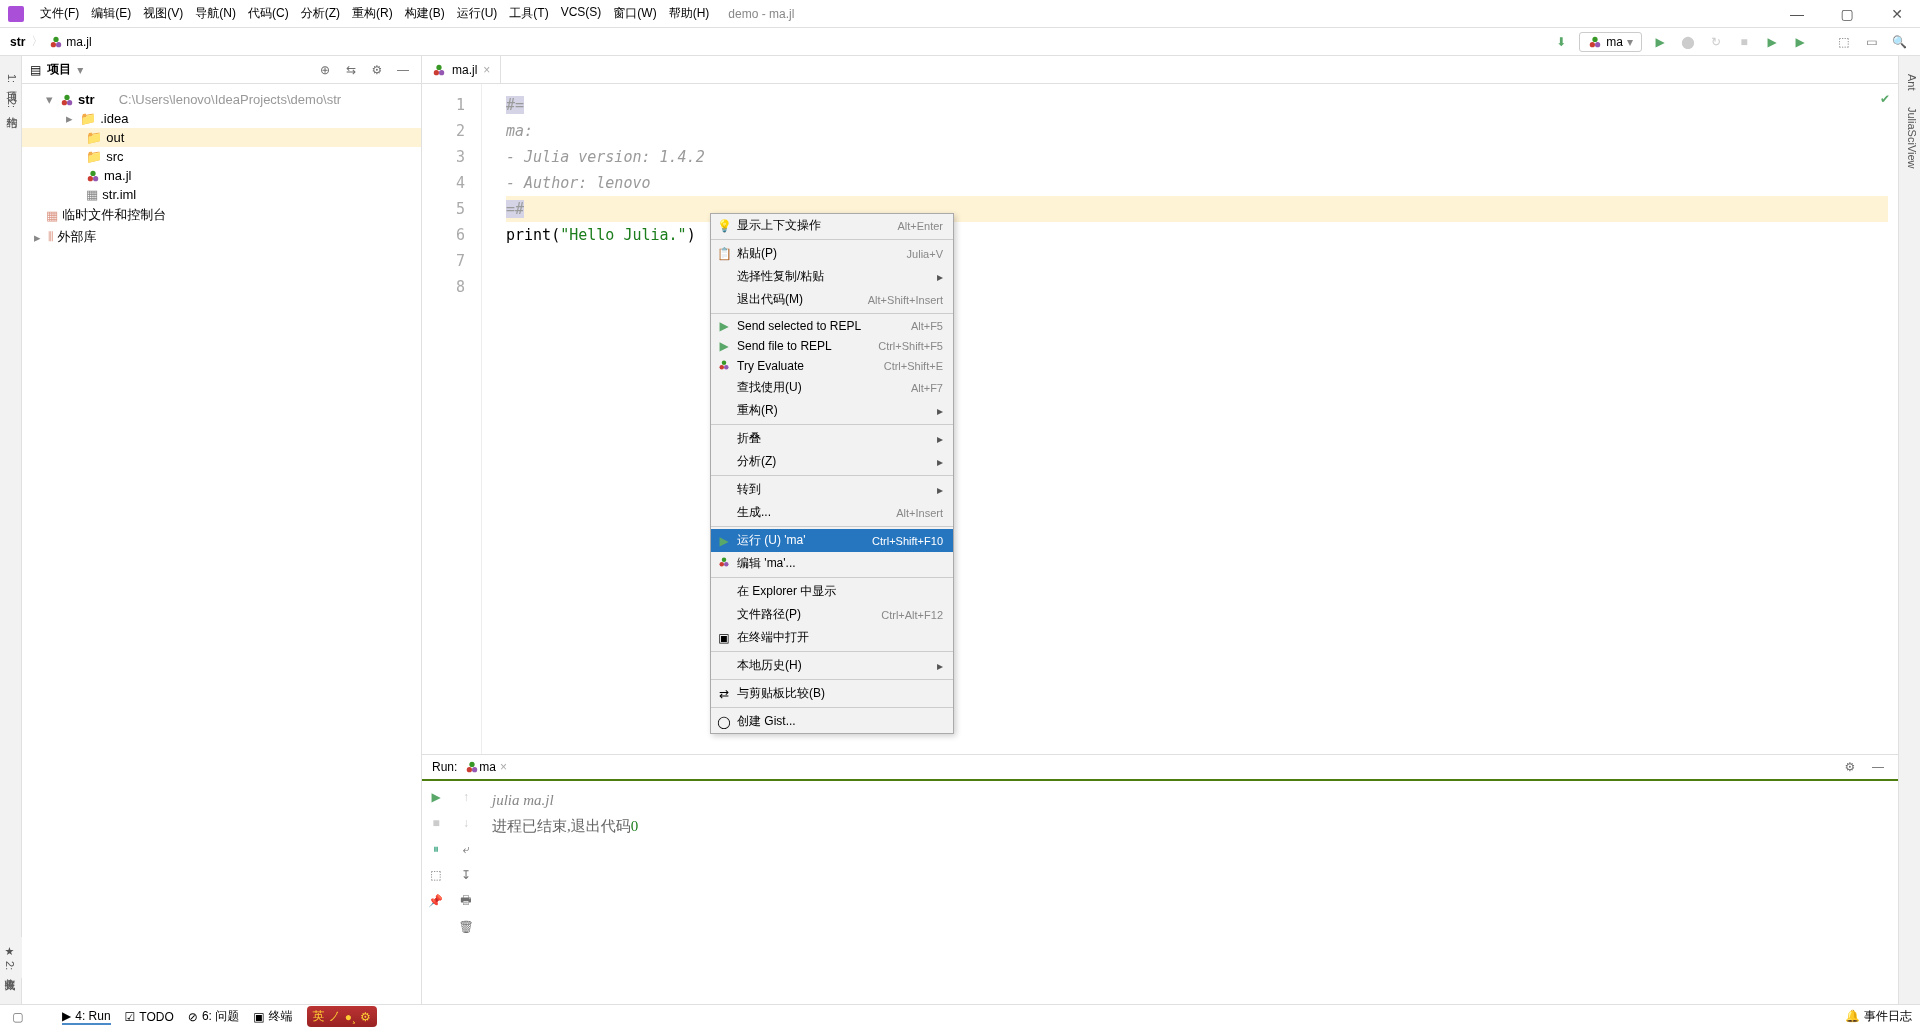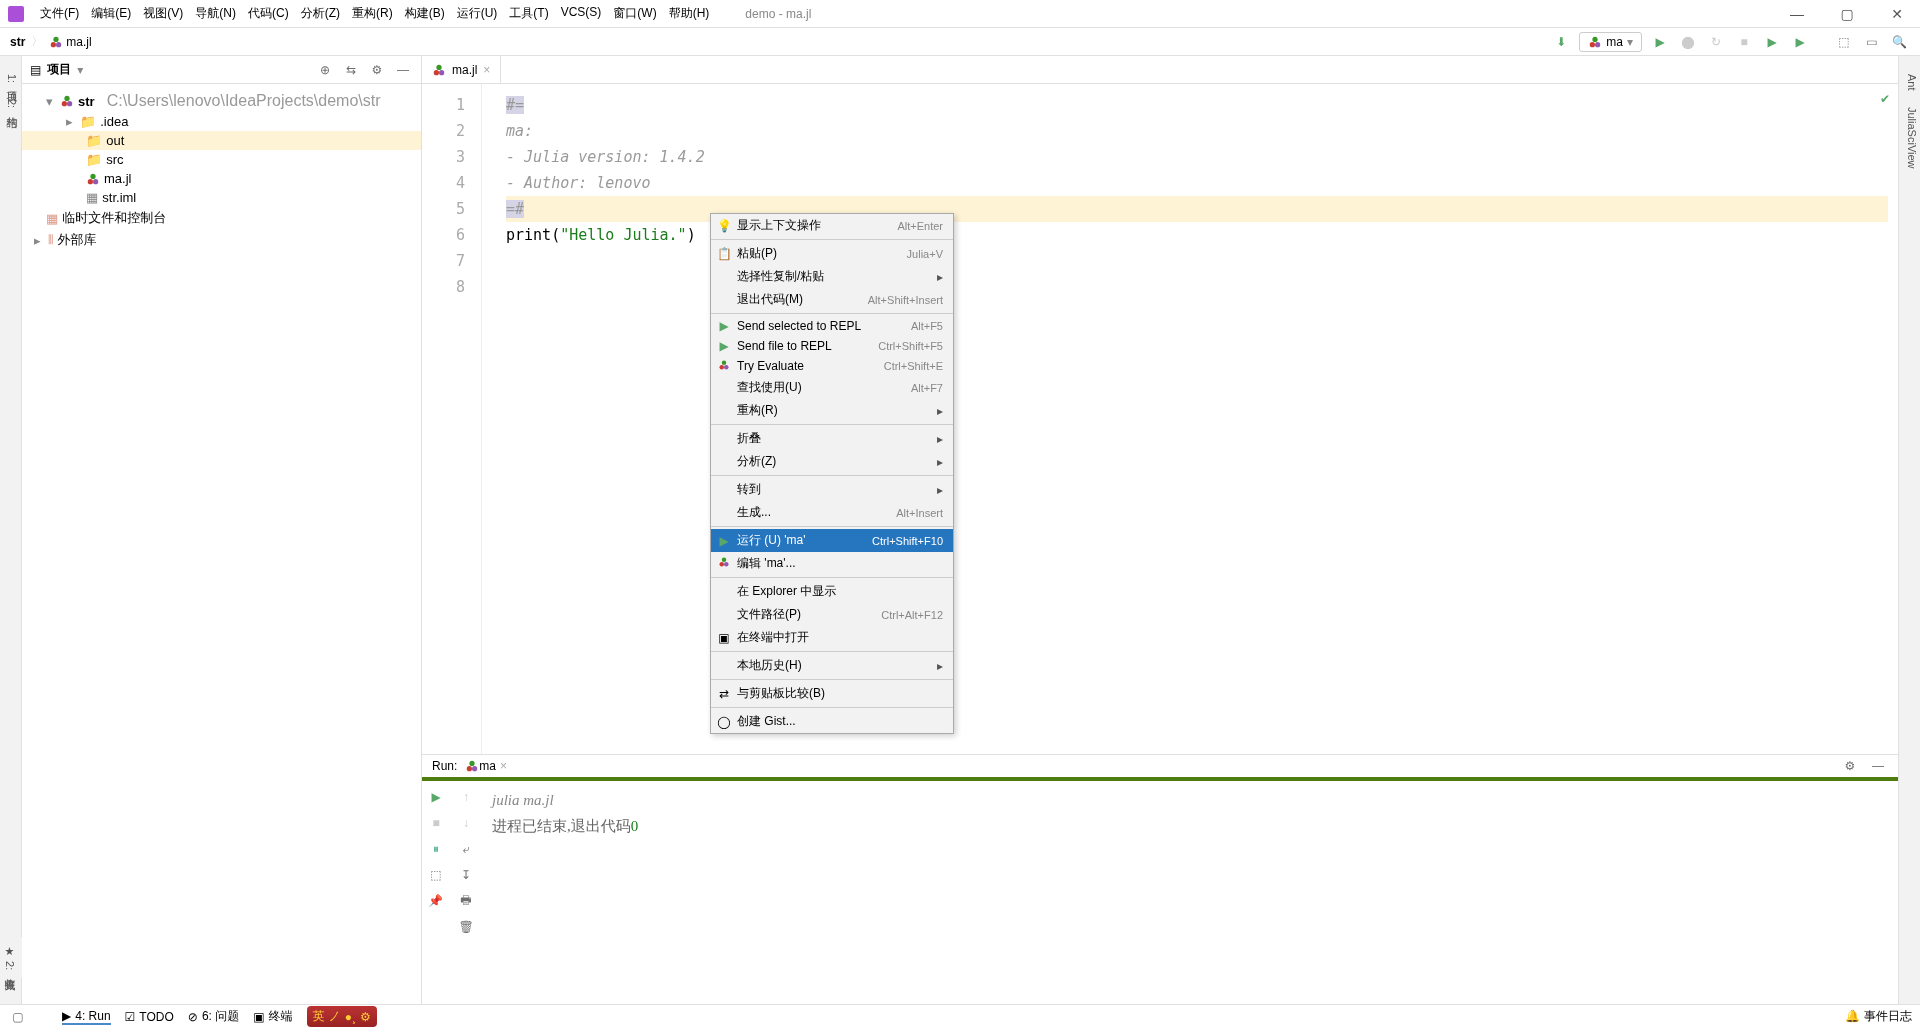--- a/index.html
+++ b/index.html
@@ -3,21 +3,21 @@
   <meta charset="utf-8">
   <style>
     * { margin: 0; padding: 0; box-sizing: border-box; }
     body { font-family: "Microsoft YaHei", "Segoe UI", sans-serif; font-size: 12px; background: #fff; color: #000; overflow: hidden; width: 1920px; }
     
     
     .title-bar { height: 28px; display: flex; align-items: center; padding: 0 8px; border-bottom: 1px solid #e0e0e0; }
     .app-icon { width: 16px; height: 16px; background: #a94fd8; border-radius: 2px; margin-right: 10px; }
     .menu-bar { display: flex; gap: 0; }
     .menu-item { padding: 2px 6px; cursor: pointer; }
-    .title-text { margin-left: 30px; color: #888; }
+    .title-text { margin-left: 13px; color: #888; }
     .window-controls { margin-left: auto; display: flex; gap: 20px; }
     .win-btn { width: 30px; text-align: center; cursor: pointer; font-size: 14px; color: #555; }
     
     
     .toolbar { height: 28px; display: flex; align-items: center; padding: 0 10px; border-bottom: 1px solid #e0e0e0; }
     .breadcrumb { display: flex; align-items: center; gap: 6px; }
     .bc-item { display: flex; align-items: center; gap: 3px; }
     .toolbar-right { margin-left: auto; display: flex; align-items: center; gap: 8px; }
     .icon-btn { width: 20px; height: 20px; display: flex; align-items: center; justify-content: center; cursor: pointer; color: #707070; }
     .run-config { border: 1px solid #ccc; border-radius: 3px; padding: 2px 8px; display: flex; align-items: center; gap: 4px; }
@@ -37,21 +37,21 @@
     .panel-actions { margin-left: auto; display: flex; gap: 6px; }
     .tree { padding: 6px 0; font-size: 13px; }
     .tree-item { display: flex; align-items: center; padding: 2px 8px; gap: 4px; cursor: pointer; }
     .tree-item.selected { background: #fff3d6; }
     .tree-indent-1 { padding-left: 24px; }
     .tree-indent-2 { padding-left: 44px; }
     .tree-indent-3 { padding-left: 64px; }
     .tree-arrow { width: 10px; color: #888; }
     .folder-icon { color: #d9a84a; }
     .julia-icon { width: 14px; height: 14px; }
-    .tree-path { color: #999; font-size: 16px; margin-left: 8px; }
+    .tree-path { color: #999; font-size: 13px; margin-left: 20px; }
     
     
     .editor-area { flex: 1; display: flex; flex-direction: column; }
     .editor-tabs { height: 28px; display: flex; border-bottom: 1px solid #e0e0e0; }
     .editor-tab { display: flex; align-items: center; padding: 0 10px; gap: 6px; border-right: 1px solid #e0e0e0; background: #fff; }
     .editor-tab .close { color: #aaa; cursor: pointer; }
     .editor-content { flex: 1; display: flex; position: relative; }
     .gutter { width: 60px; background: #fff; text-align: right; padding: 8px 16px 0 0; color: #aaa; font-family: Consolas, monospace; font-size: 15px; line-height: 26px; border-right: 1px solid #eee; }
     .fold-strip { width: 14px; }
     .code { padding: 8px 10px; font-family: Consolas, monospace; font-size: 15px; line-height: 26px; flex: 1; }
@@ -68,21 +68,21 @@
     .ctx-item { display: flex; align-items: center; padding: 3px 10px 3px 26px; position: relative; cursor: pointer; }
     .ctx-item:hover, .ctx-item.highlighted { background: #2675bf; color: #fff; }
     .ctx-shortcut { margin-left: auto; color: #888; font-size: 11px; }
     .ctx-item.highlighted .ctx-shortcut { color: #fff; }
     .ctx-arrow { margin-left: auto; color: #555; }
     .ctx-sep { height: 1px; background: #ccc; margin: 2px 0; }
     .ctx-icon { position: absolute; left: 6px; width: 14px; text-align: center; }
     
     
     .run-panel { border-top: 1px solid #e0e0e0; height: 250px; display: flex; flex-direction: column; margin-left: 22px; }
-    .run-header { height: 26px; display: flex; align-items: center; padding: 0 10px; border-bottom: 4px solid #4d7c0f; }
+    .run-header { height: 26px; display: flex; align-items: center; padding: 0 10px; border-bottom: 2px solid #4d7c0f; }
     .run-header-actions { margin-left: auto; display: flex; gap: 8px; }
     .run-body { flex: 1; display: flex; }
     .run-toolbar-left { width: 30px; display: flex; flex-direction: column; gap: 6px; padding: 6px 4px; }
     .run-toolbar-col2 { width: 30px; display: flex; flex-direction: column; gap: 6px; padding: 6px 4px; }
     .run-output { flex: 1; padding: 6px 10px; font-family: Liberation Serif, serif; font-size: 15px; line-height: 26px; }
     .run-output .cmd { color: #888; font-style: italic; }
     .run-output .exit { color: #666; }
     .run-output .exit-code { color: #1b7d1b; }
     
     

